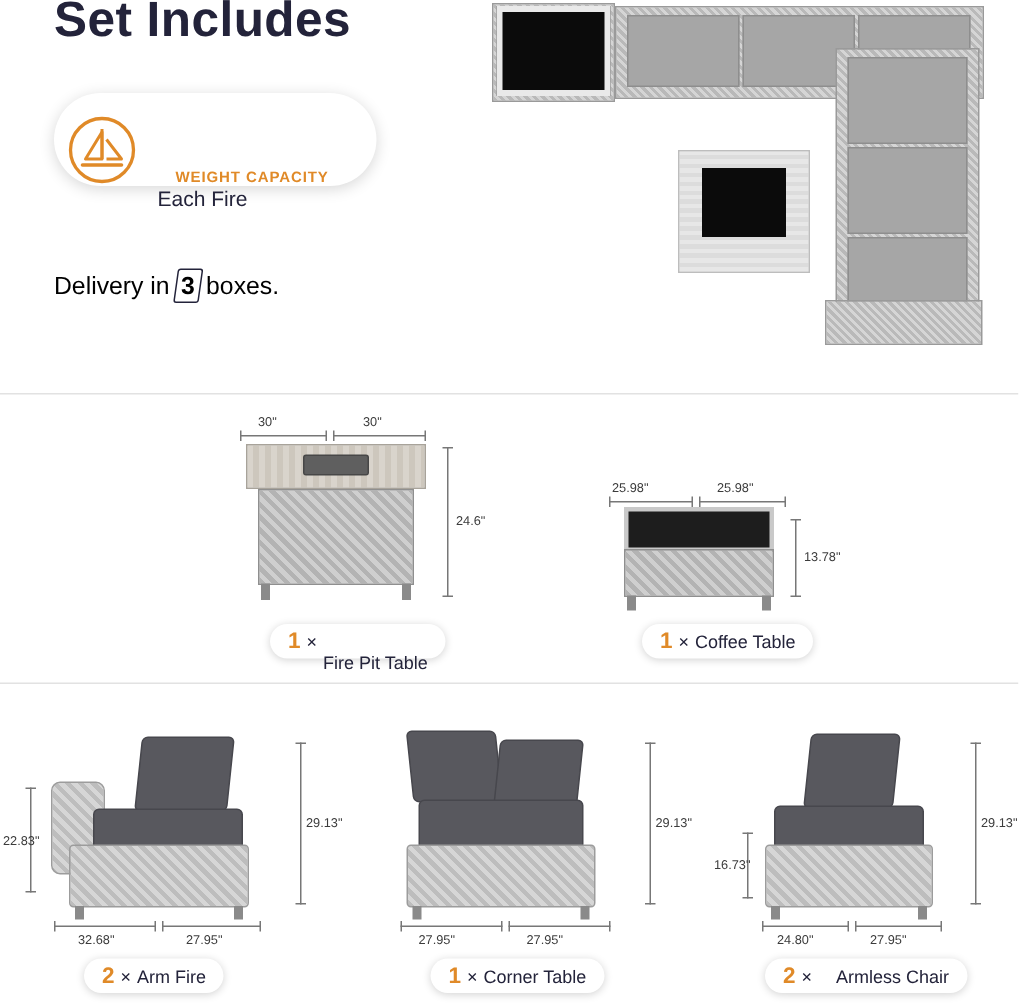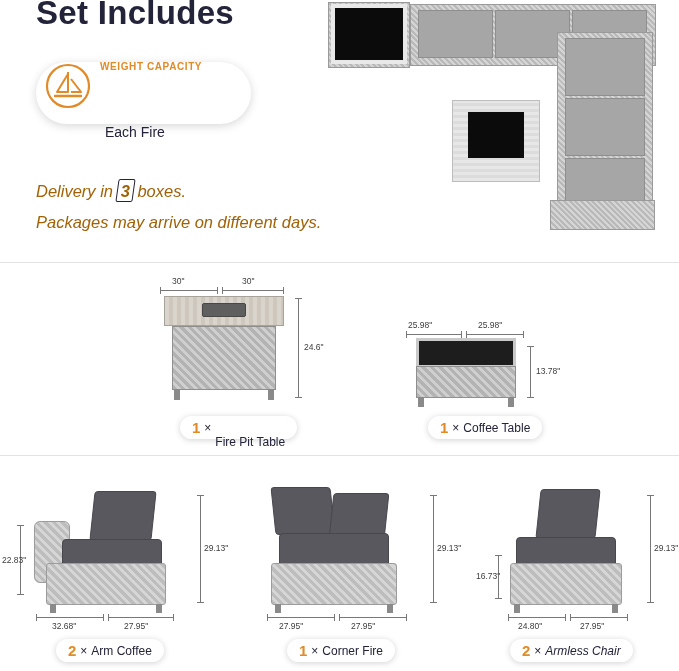--- a/index.html
+++ b/index.html
@@ -35,21 +35,22 @@
   .capacity-pill {
     position: absolute;
     left: 36px;
     top: 62px;
     width: 215px;
     height: 62px;
     background: #ffffff;
     border-radius: 32px;
     box-shadow: 0 2px 10px rgba(0,0,0,0.16);
     display: flex;
-    align-items: flex-start;
+    align-items: flex-end;
+    gap: 17px;
   }
   .cap-icon {
     width: 48px;
     height: 48px;
     margin-left: 8px;
     flex: none;
     position: relative;
   }
   .cap-text {
     margin-left: 8px;
@@ -72,22 +73,21 @@
     left: 105px;
     top: 124px;
     font-size: 14px;
     color: #23233a;
   }
 
   .delivery-line {
     position: absolute;
     left: 36px;
     font-size: 16.5px;
-    color: #a16207;
-    font-style: italic;
+    color: #000000;
   }
   .delivery-1 { top: 182px; }
   .delivery-2 { top: 213px; }
   .box-count {
     display: inline-block;
     font-weight: bold;
     position: relative;
     padding: 0 3px;
   }
   .box-count::before {
@@ -297,21 +297,20 @@
       <div class="cap-label">WEIGHT CAPACITY</div>
     </div>
   </div>
   <div class="cap-sub">Each Fire</div>
 
   <div class="delivery-line delivery-1">
     <span>Delivery in</span>
     <span class="box-count">3</span>
     <span>boxes.</span>
   </div>
-  <div class="delivery-line delivery-2">Packages may arrive on different days.</div>
 
   <div class="sectional">
 
     <div class="wicker" style="left:3px; top:2px; width:82px; height:66px;"></div>
     <div class="darkpanel" style="left:6px; top:4px; width:76px; height:60px;"></div>
 
     <div class="wicker" style="left:85px; top:4px; width:246px; height:62px;"></div>
     <div class="seat" style="left:93px; top:10px; width:75px; height:48px;"></div>
     <div class="seat" style="left:170px; top:10px; width:75px; height:48px;"></div>
     <div class="seat" style="left:247px; top:10px; width:75px; height:48px;"></div>
@@ -399,21 +398,21 @@
     <div class="dim" style="left:196px; top:76px;">29.13"</div>
 
     <div class="dline-h" style="left:28px; top:150px; width:68px;"></div>
     <div class="dim" style="left:44px; top:154px;">32.68"</div>
     <div class="dline-h" style="left:100px; top:150px; width:66px;"></div>
     <div class="dim" style="left:116px; top:154px;">27.95"</div>
 
     <div class="caption" style="left:48px; top:172px;">
       <span class="qty">2</span>
       <span>×</span>
-      <span style="margin-left:4px;">Arm Coffee</span>
+      <span style="margin-left:4px;">Arm Fire</span>
     </div>
   </div>
 
   <div class="cell" style="left:245px; top:12px; width:215px; height:200px;">
     <div class="chair" style="left:20px; top:10px; width:155px; height:145px;">
       <div class="ch-back" style="left:8px; top:10px; width:60px; height:48px; transform:skewX(6deg);"></div>
       <div class="ch-back" style="left:66px; top:16px; width:56px; height:46px; transform:skewX(-6deg);"></div>
       <div class="ch-seat" style="left:14px; top:56px; width:110px; height:34px;"></div>
       <div class="ch-base" style="left:6px; top:86px; width:126px; height:42px;"></div>
       <div class="ch-foot" style="left:10px; top:127px; width:6px; height:9px;"></div>
@@ -424,21 +423,21 @@
     <div class="dim" style="left:192px; top:76px;">29.13"</div>
 
     <div class="dline-h" style="left:22px; top:150px; width:68px;"></div>
     <div class="dim" style="left:34px; top:154px;">27.95"</div>
     <div class="dline-h" style="left:94px; top:150px; width:68px;"></div>
     <div class="dim" style="left:106px; top:154px;">27.95"</div>
 
     <div class="caption" style="left:42px; top:172px;">
       <span class="qty">1</span>
       <span>×</span>
-      <span style="margin-left:4px;">Corner Fire</span>
+      <span style="margin-left:4px;">Corner Table</span>
     </div>
   </div>
 
   <div class="cell" style="left:480px; top:12px; width:200px; height:200px;">
     <div class="chair" style="left:28px; top:10px; width:145px; height:145px;">
       <div class="ch-back" style="left:30px; top:12px; width:60px; height:50px; transform:skewX(-6deg);"></div>
       <div class="ch-seat" style="left:8px; top:60px; width:100px; height:30px;"></div>
       <div class="ch-base" style="left:2px; top:86px; width:112px; height:42px;"></div>
       <div class="ch-foot" style="left:6px; top:127px; width:6px; height:9px;"></div>
       <div class="ch-foot" style="left:104px; top:127px; width:6px; height:9px;"></div>
@@ -451,16 +450,16 @@
     <div class="dim" style="left:174px; top:76px;">29.13"</div>
 
     <div class="dline-h" style="left:28px; top:150px; width:58px;"></div>
     <div class="dim" style="left:38px; top:154px;">24.80"</div>
     <div class="dline-h" style="left:90px; top:150px; width:58px;"></div>
     <div class="dim" style="left:100px; top:154px;">27.95"</div>
 
     <div class="caption" style="left:30px; top:172px;">
       <span class="qty">2</span>
       <span>×</span>
-      <span style="margin-left:4px;font-style:italic;">Armless Chair</span>
+      <span style="margin-left:16px;">Armless Chair</span>
     </div>
   </div>
 </div>
 
 </body></html>

